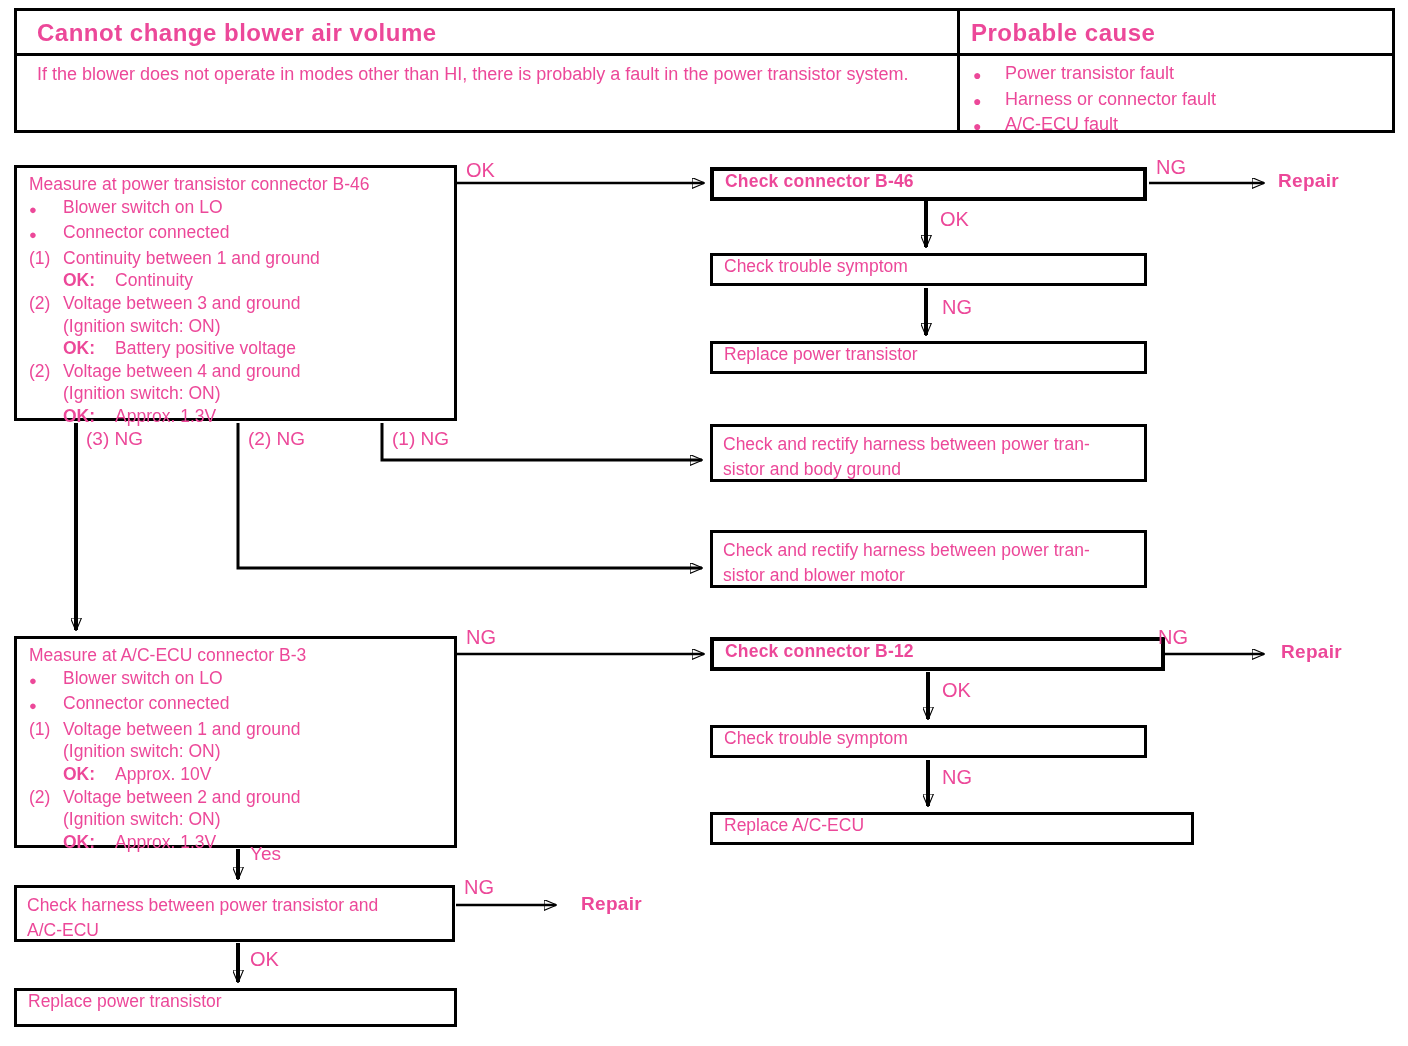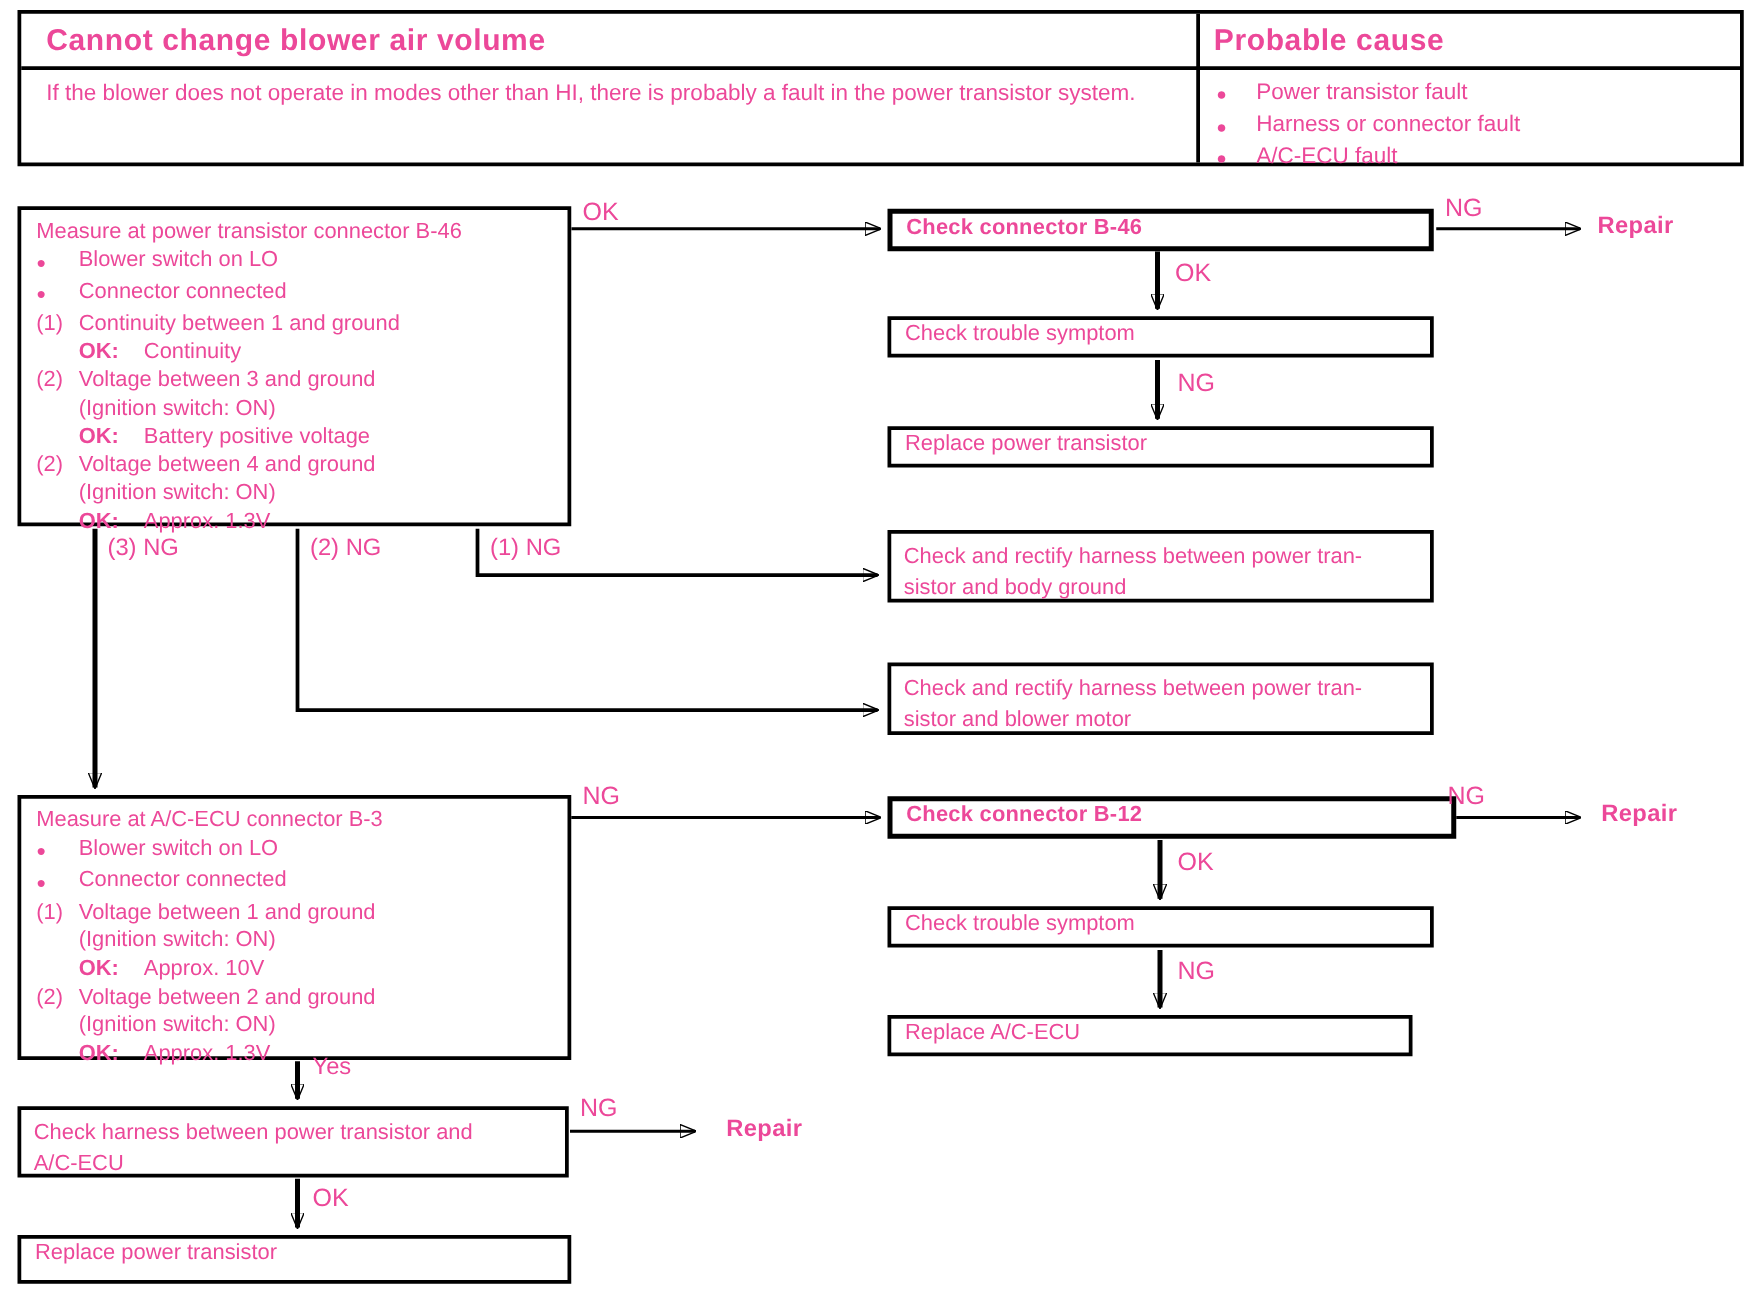--- a/index.html
+++ b/index.html
@@ -191,21 +191,21 @@
   <div class="fbox multi" style="left:710px;top:530px;width:437px;height:58px;">
     <div>Check and rectify harness between power tran-</div>
     <div>sistor and blower motor</div>
   </div>
   <div class="fbox single bold-border bold-text" style="left:710px;top:637px;width:455px;height:34px;">
     <span>Check connector B-12</span>
   </div>
   <div class="fbox single" style="left:710px;top:725px;width:437px;height:33px;">
     <span>Check trouble symptom</span>
   </div>
-  <div class="fbox single" style="left:710px;top:812px;width:420px;height:33px;">
+  <div class="fbox single" style="left:710px;top:812px;width:484px;height:33px;">
     <span>Replace A/C-ECU</span>
   </div>
 
   <div class="fbox multi" style="left:14px;top:885px;width:441px;height:57px;">
     <div>Check harness between power transistor and</div>
     <div>A/C-ECU</div>
   </div>
   <div class="fbox single" style="left:14px;top:988px;width:443px;height:39px;">
     <span>Replace power transistor</span>
   </div>

